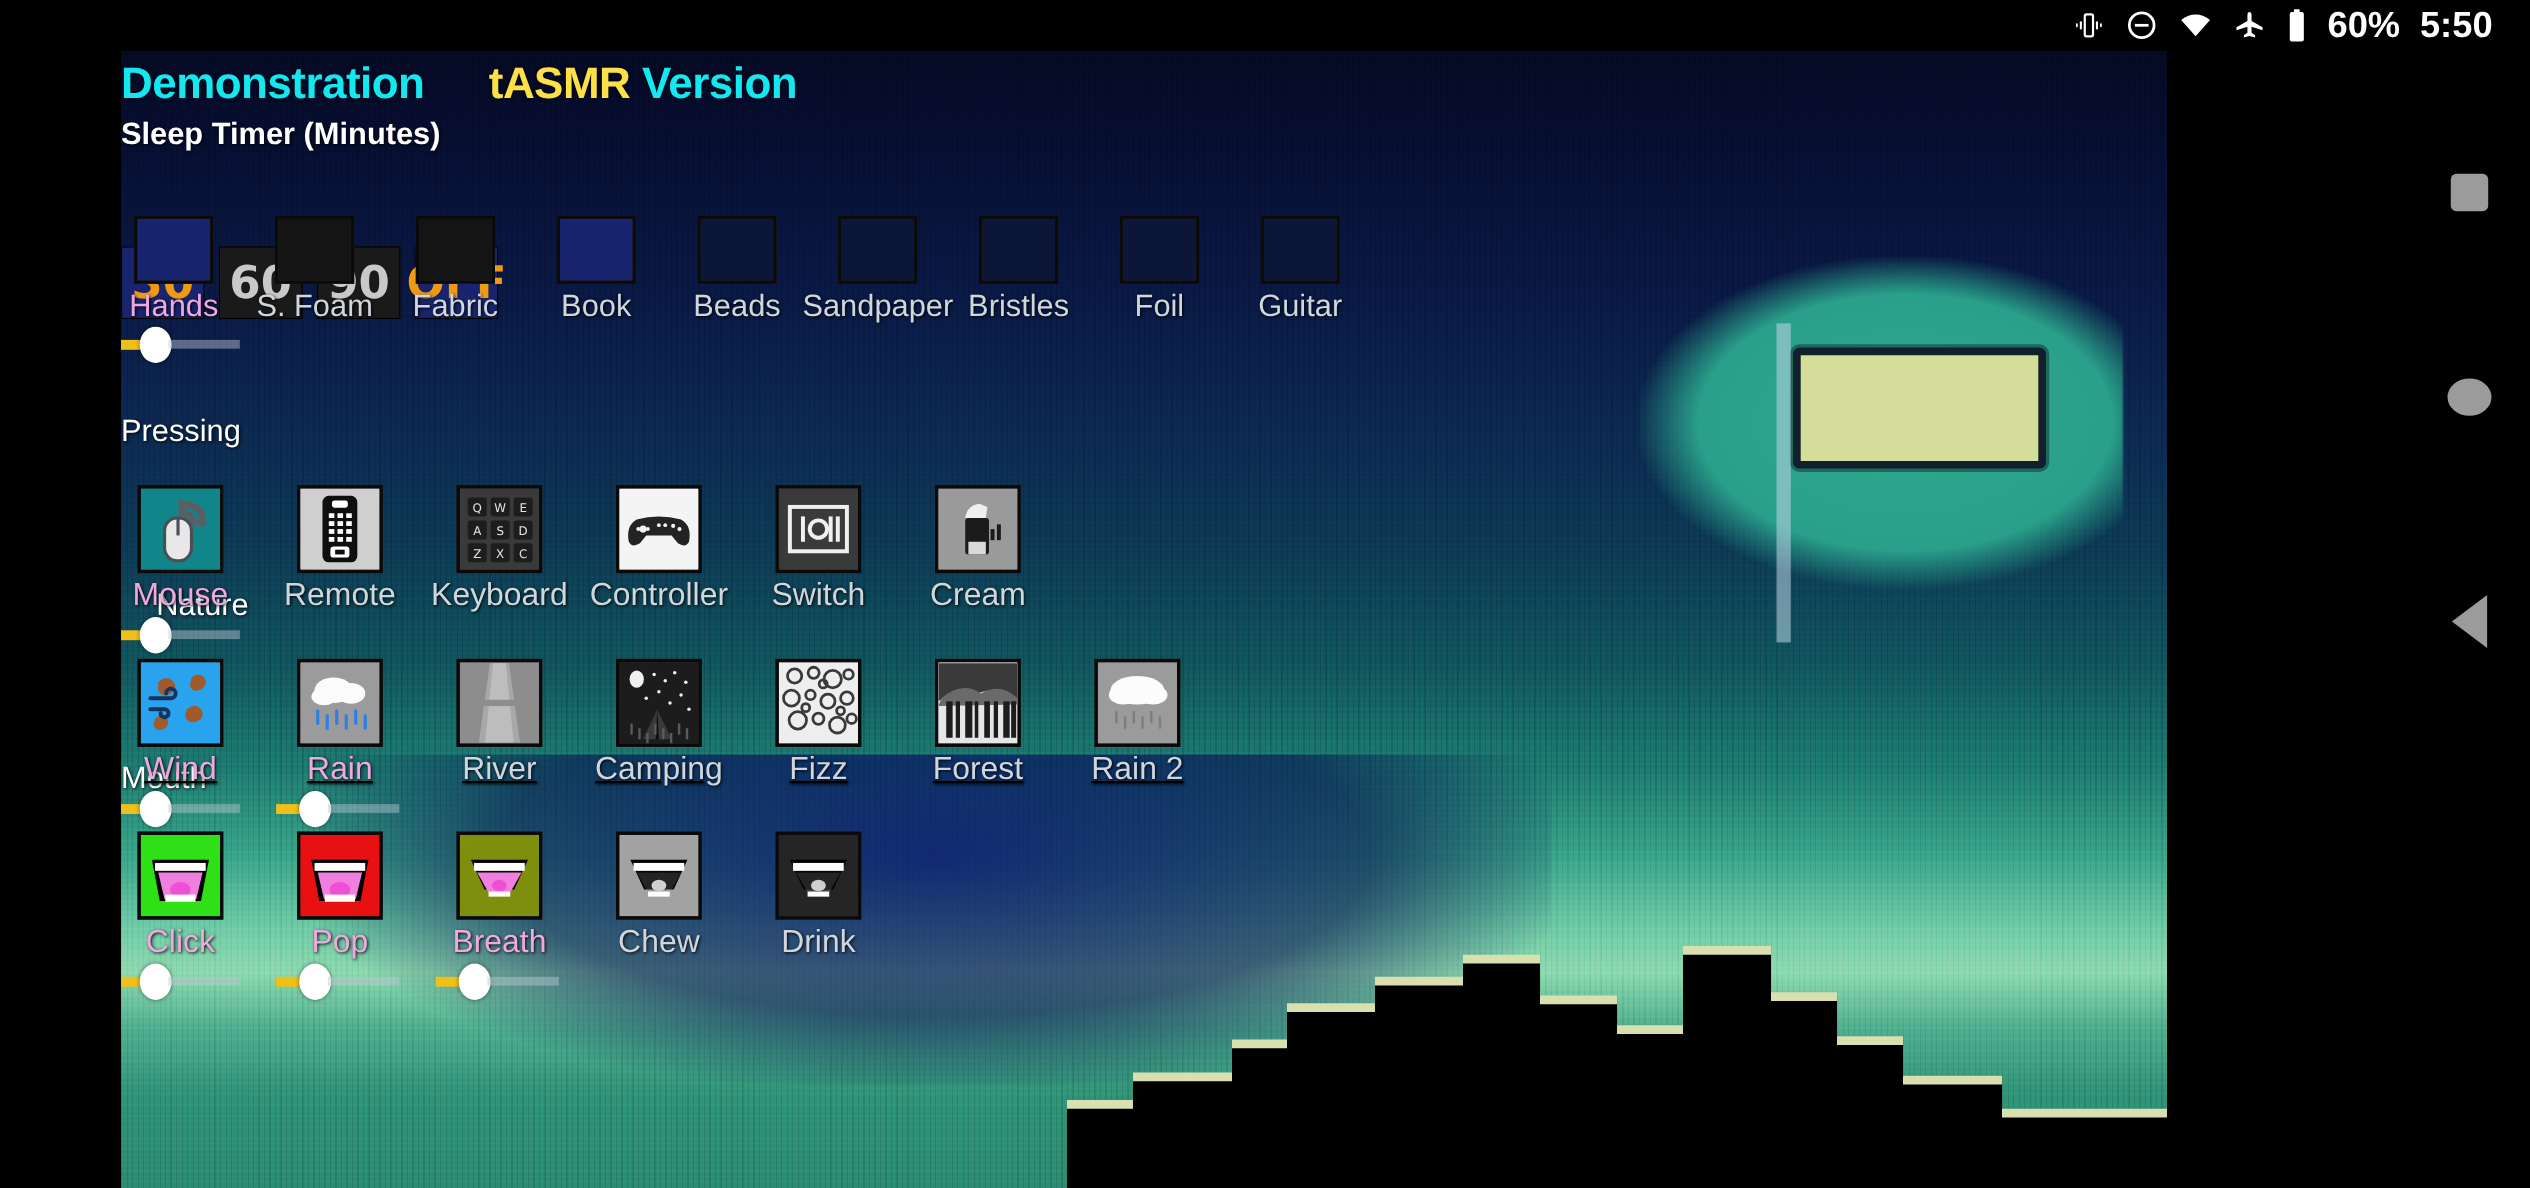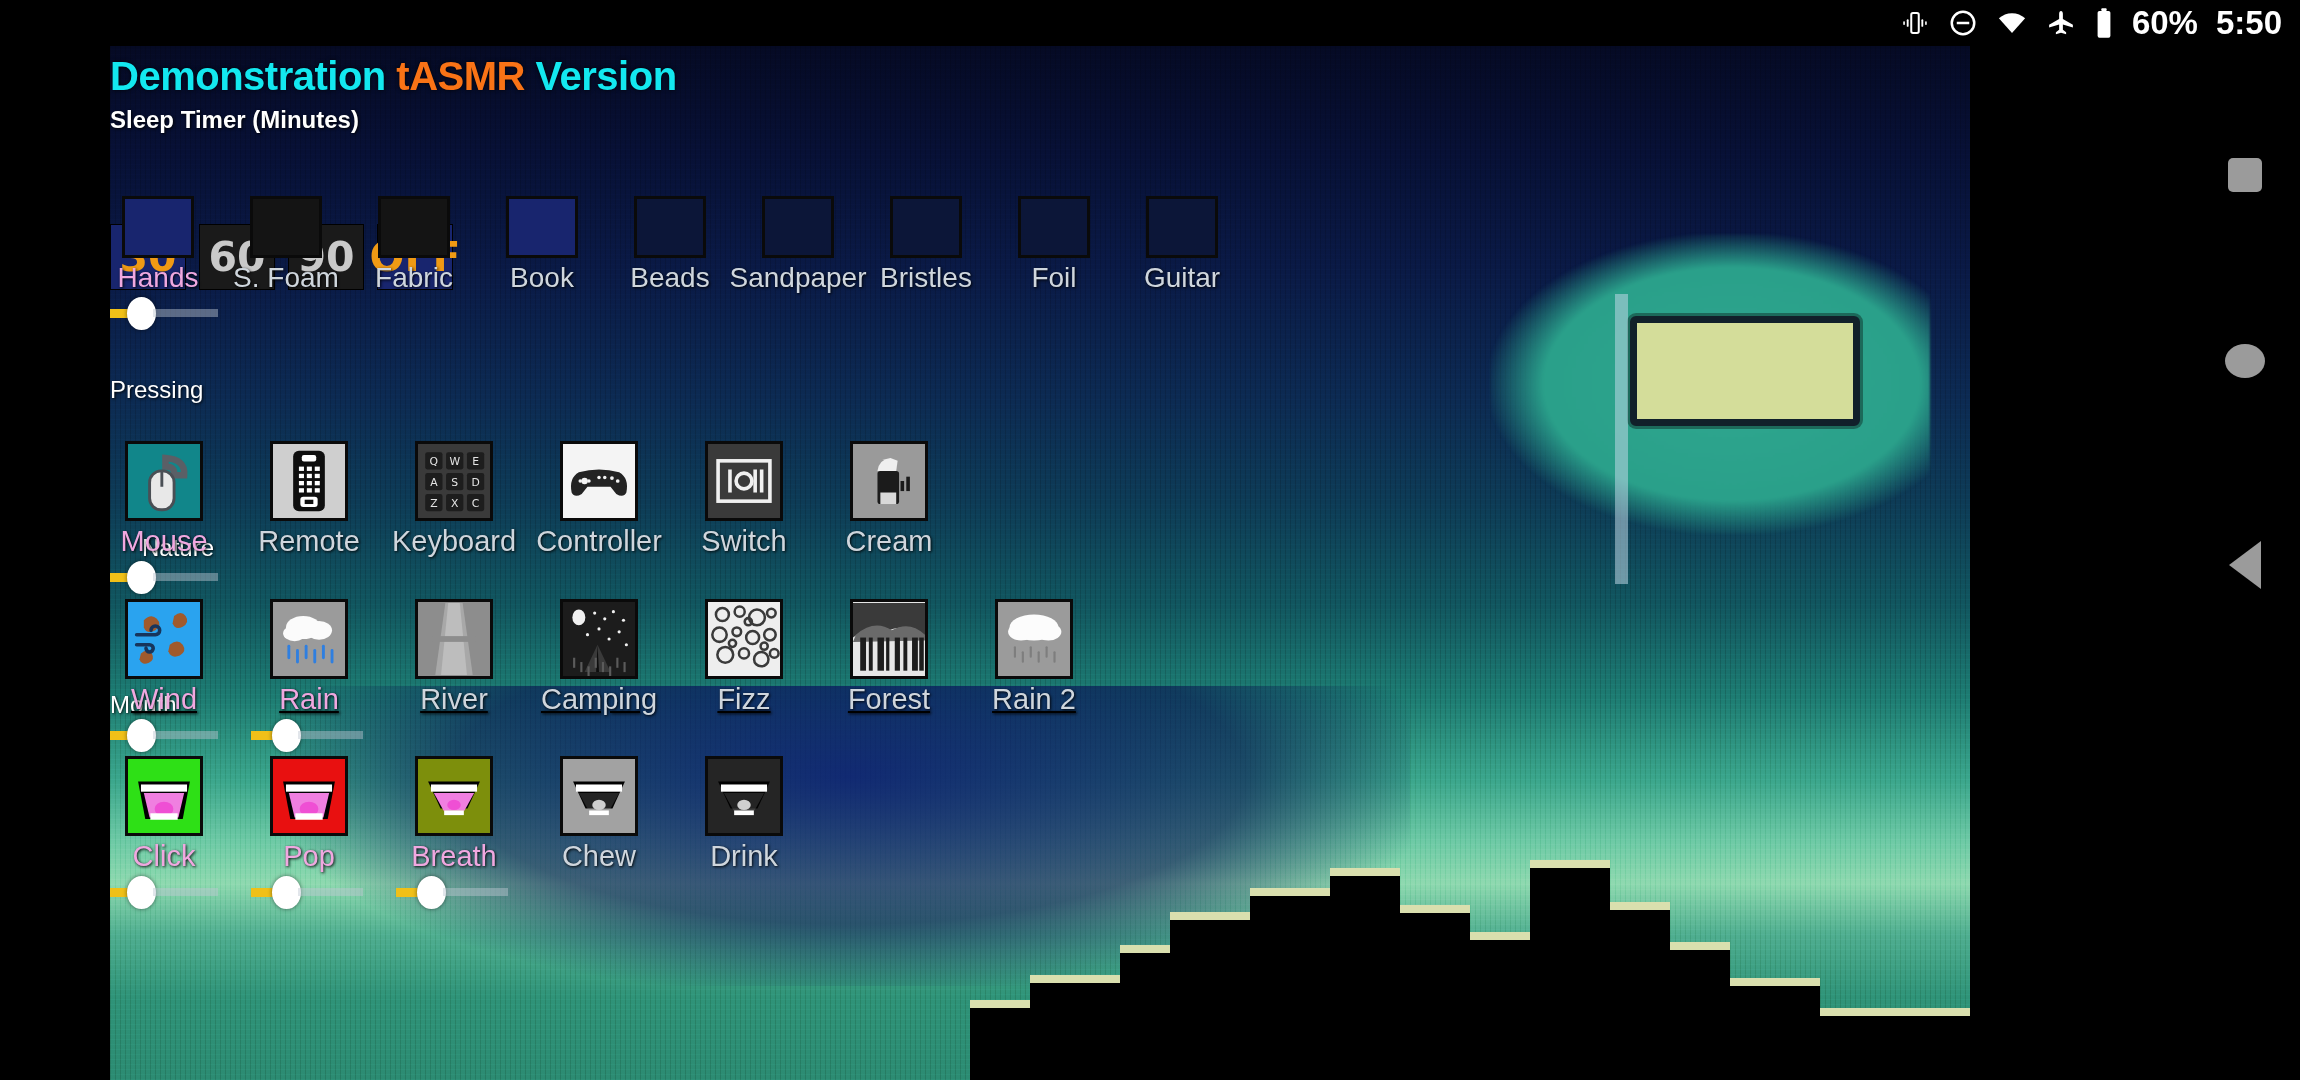--- a/index.html
+++ b/index.html
@@ -8,21 +8,21 @@
     background:#000;
     font-family:"Liberation Sans", sans-serif;
   }
 
   #screen{ position:relative; width:2300px; height:1080px; background:#000; overflow:hidden; }
 
   
   #statusbar{
     position:absolute; left:0; top:0; width:2300px; height:46px;
     background:#000; display:flex; align-items:center; justify-content:flex-end;
-    padding-right:18px; gap:18px; z-index:40;
+    padding-right:34px; gap:18px; z-index:40;
   }
   .sb-ico{ color:#fff; display:flex; align-items:center; justify-content:center; }
   .sb-text{ color:#fff; font-size:33px; font-weight:bold; letter-spacing:0px; }
   .sb-batt{ display:flex; align-items:center; gap:4px; }
 
   
   #app{
     position:absolute; left:110px; top:46px; width:1860px; height:1034px;
     overflow:hidden;
   }
@@ -82,25 +82,25 @@
 
   
   #content{ position:absolute; inset:0; z-index:20; padding:0 0 0 0; }
 
   .title{
     position:absolute; left:0px; top:8px;
     font-size:40px; font-weight:bold; letter-spacing:-.5px;
     text-shadow:0 0 4px rgba(0,0,0,.8);
   }
   .t-cyan{ color:#13e8f0; }
-  .t-green{ color:#f97316; }
+  .t-green{ color:#fde047;margin-left:48px; }
 
   .section-head{
     position:absolute; left:0px;
-    color:#ffffff; font-size:24px; font-weight:bold;
+    color:#ffffff; font-size:28px; font-weight:bold;
     text-shadow:1px 1px 3px rgba(0,0,0,.9);
   }
   .section-head.thin{ font-weight:normal; }
 
   
   .timer-row{ position:absolute; left:0px; top:178px; display:flex; gap:13px; }
   .timer-btn{
     width:76px; height:66px; display:flex; align-items:center; justify-content:center;
     font-size:41px; font-weight:bold; font-family:"DejaVu Sans", sans-serif;
     border:1px solid #000;

